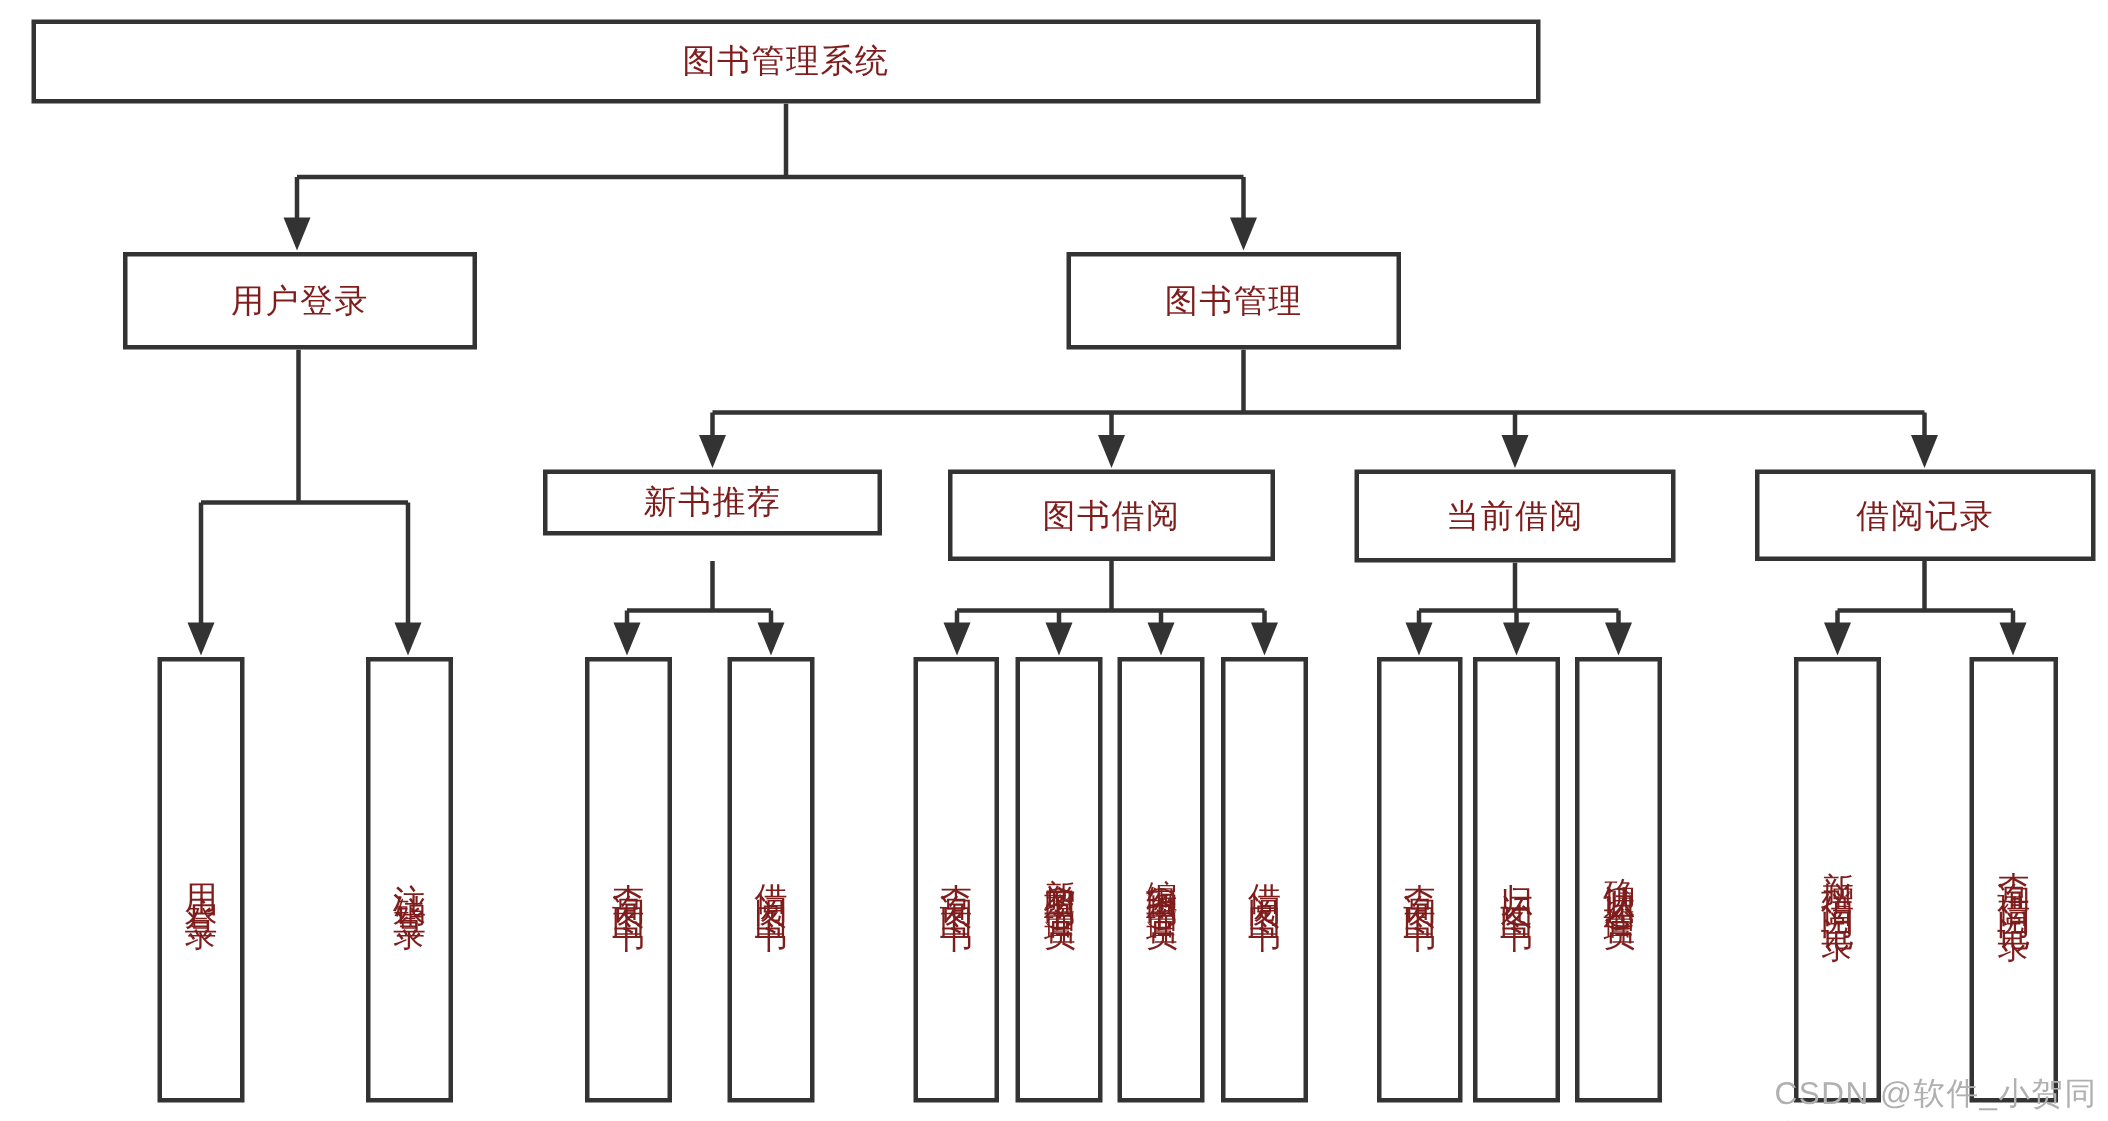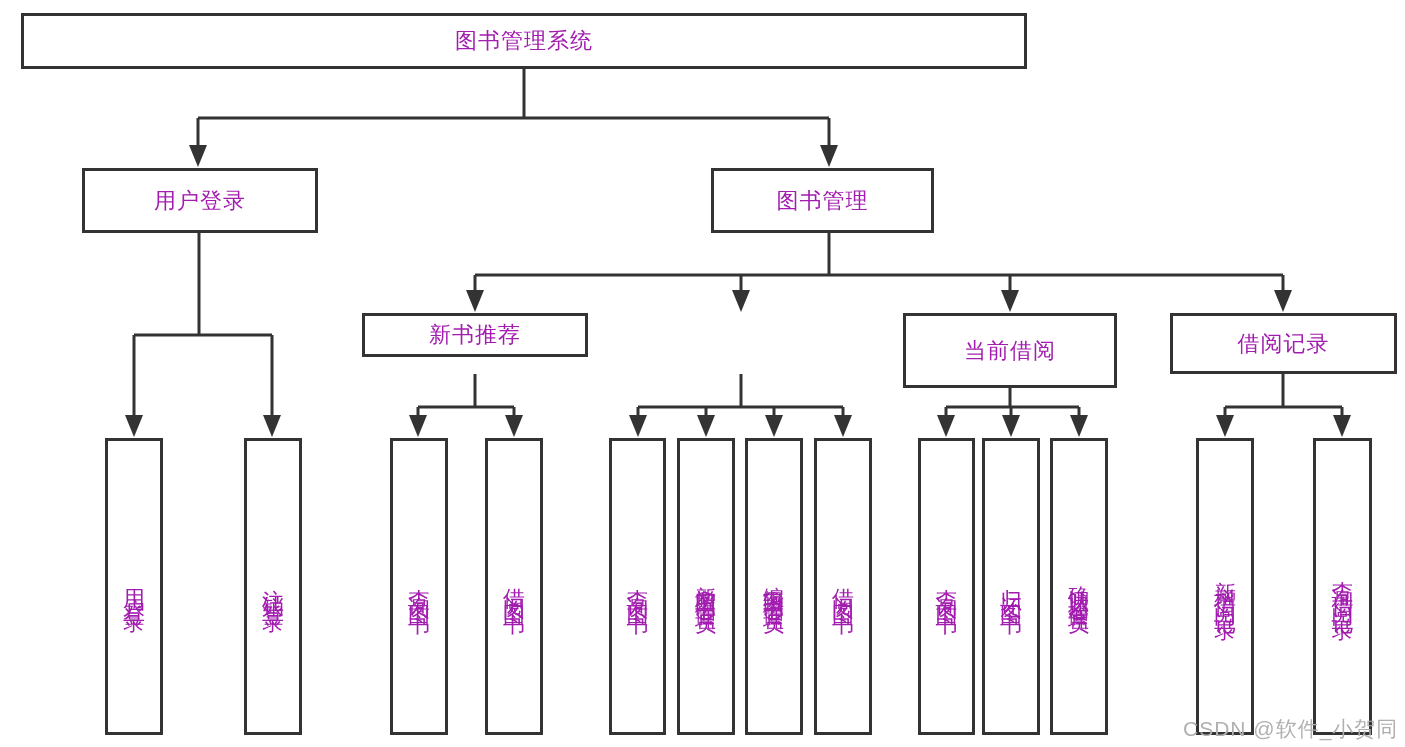--- a/index.html
+++ b/index.html
@@ -19,21 +19,21 @@
   }
   .node {
     position: absolute;
     box-sizing: border-box;
     border: 3px solid #333333;
     background: #ffffff;
     display: flex;
     align-items: center;
     justify-content: center;
     font-size: 22px;
-    color: #a21caf;
+    color: #7f1d1d;
     letter-spacing: 1px;
     white-space: nowrap;
   }
   .vbox .vtext {
     writing-mode: vertical-rl;
     text-orientation: mixed;
     line-height: 1;
     letter-spacing: 8px;
     white-space: nowrap;
   }
@@ -121,21 +121,22 @@
       <polygon points="1333,415 1351,415 1342,437"></polygon>
     </g>
   </svg>
 
   <div class="node hbox" style="left:21px; top:13px; width:1006px; height:56px;">图书管理系统</div>
 
   <div class="node hbox" style="left:82px; top:168px; width:236px; height:65px;">用户登录</div>
   <div class="node hbox" style="left:711px; top:168px; width:223px; height:65px;">图书管理</div>
 
   <div class="node hbox" style="left:362px; top:313px; width:226px; height:44px;">新书推荐</div>
-  <div class="node hbox" style="left:903px; top:313px; width:214px; height:75px;">当前借阅</div>
+  <div class="node hbox" style="left:632px; top:313px; width:218px; height:61px;">图书借阅</div>
+  <div class="node hbox" style="left:903px; top:313px; width:214px; height:62px;">当前借阅</div>
   <div class="node hbox" style="left:1170px; top:313px; width:227px; height:61px;">借阅记录</div>
 
   <div class="node vbox" style="left:105px; top:438px; width:58px; height:297px;">
     <span class="vtext">用户登录</span>
   </div>
   <div class="node vbox" style="left:244px; top:438px; width:58px; height:297px;">
     <span class="vtext">注销登录</span>
   </div>
 
   <div class="node vbox" style="left:390px; top:438px; width:58px; height:297px;">

